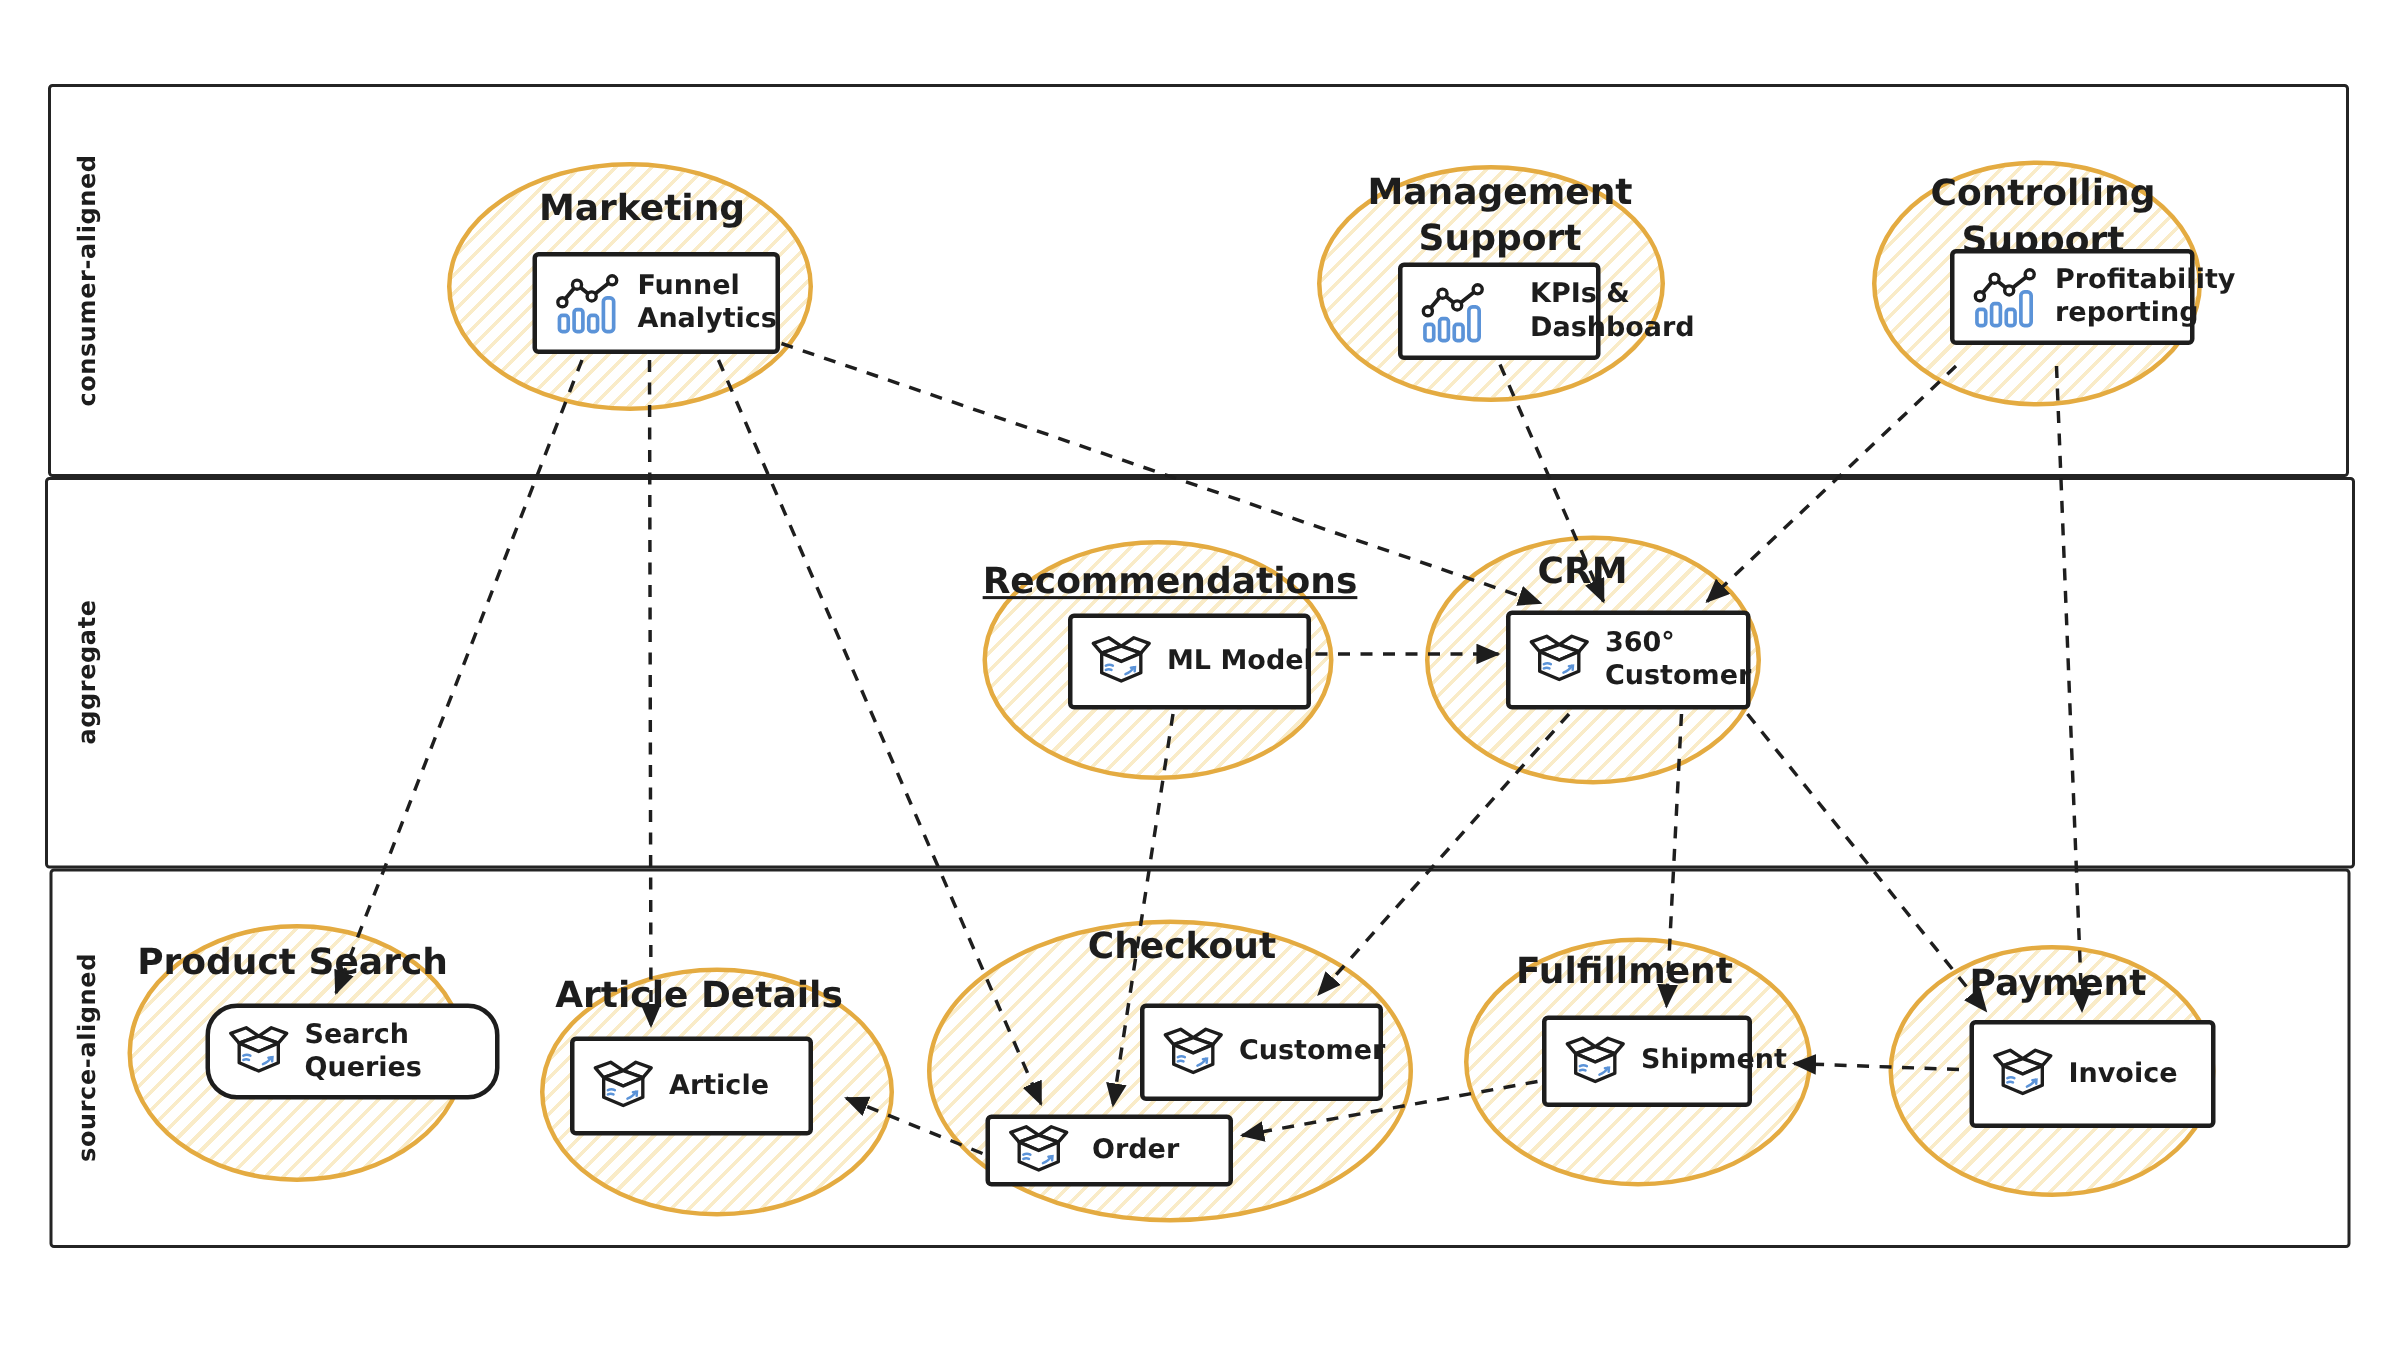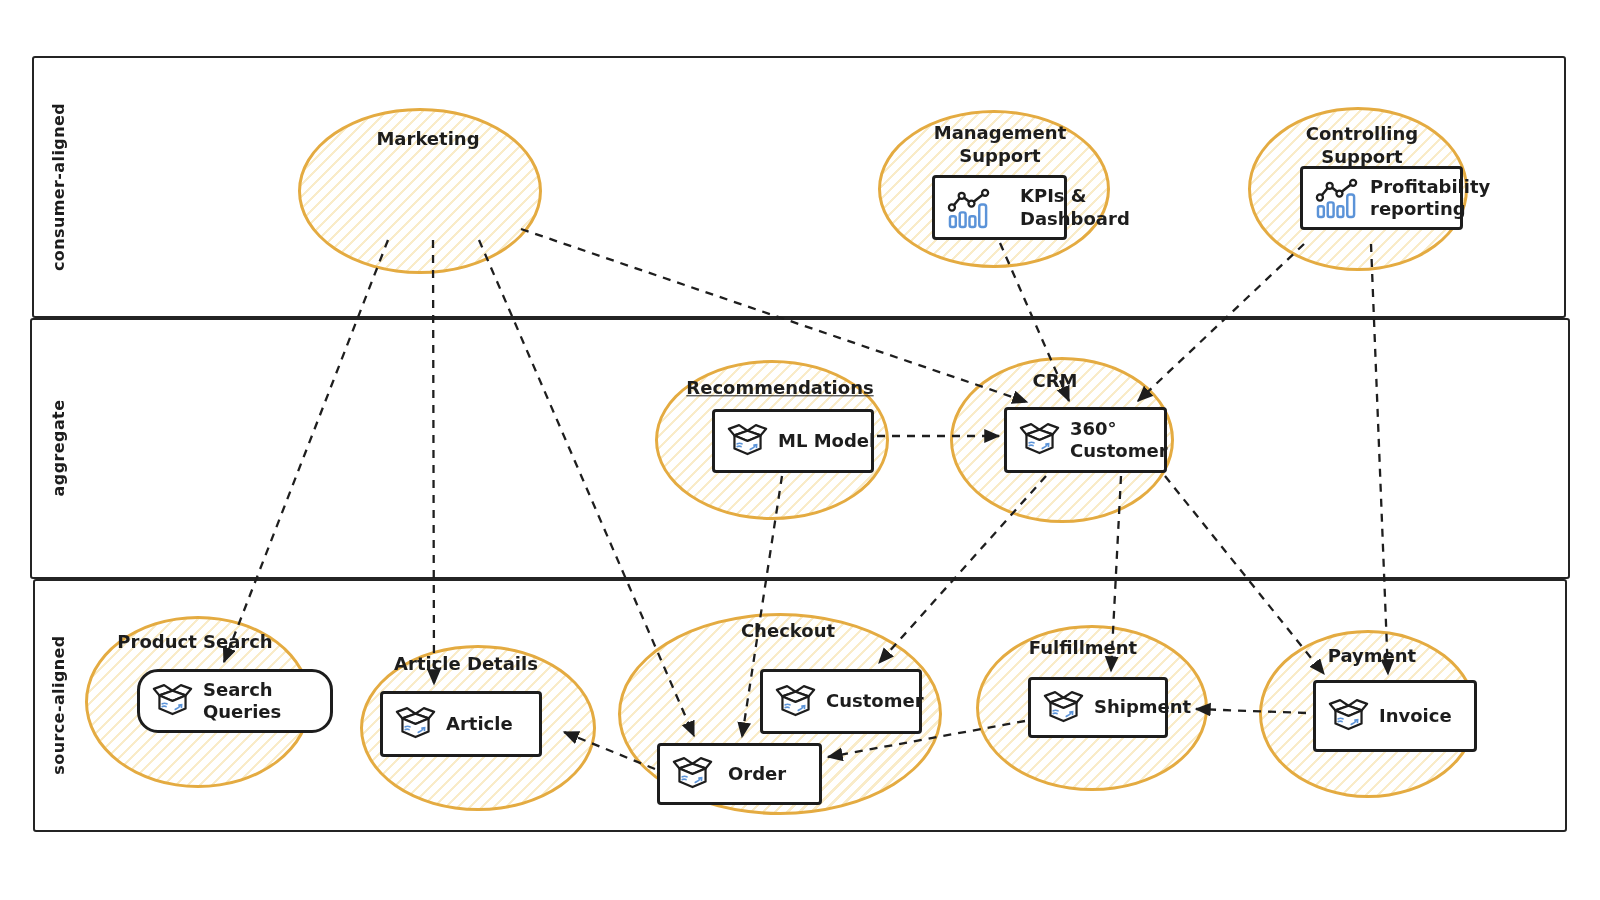--- a/index.html
+++ b/index.html
@@ -8,21 +8,21 @@
 
   .band{position:absolute;box-sizing:border-box;border:2.6px solid #242424;border-radius:3px;background:#ffffff;}
   .band-label{position:absolute;width:320px;text-align:center;transform:translate(-50%,-50%) rotate(-90deg);
     font-size:16px;font-weight:bold;letter-spacing:.4px;white-space:nowrap;}
 
   .ellipse{position:absolute;box-sizing:border-box;border:3px solid #e4ab41;border-radius:50%;
     background:repeating-linear-gradient(135deg, rgba(238,195,85,.32) 0px, rgba(238,195,85,.32) 2.4px,
       rgba(255,255,255,0) 2.4px, rgba(255,255,255,0) 8.5px);}
 
   .group-label{position:absolute;transform:translate(-50%,-50%);text-align:center;
-    font-size:18px;font-weight:bold;line-height:1.3;white-space:nowrap;}
+    font-size:24px;font-weight:bold;line-height:1.3;white-space:nowrap;}
 
   .edges{position:absolute;left:0;top:0;width:1600px;height:900px;pointer-events:none;}
   .edge{stroke:#1e1e1e;stroke-width:2.3;stroke-dasharray:8 7;fill:none;}
 
   .node{position:absolute;box-sizing:border-box;display:flex;align-items:center;gap:10px;
     padding:0 8px 0 12px;background:#ffffff;border:3px solid #1d1d1d;border-radius:4px;}
   .node-label{font-size:18px;font-weight:bold;line-height:1.25;white-space:nowrap;}
   .node svg{flex:0 0 auto;}
 </style>
 </head>
@@ -92,20 +92,41 @@
       <line x1="1371" y1="244" x2="1388" y2="674" class="edge" marker-end="url(#arrow)"></line>
       <line x1="877" y1="436" x2="999" y2="436" class="edge" marker-end="url(#arrow)"></line>
       <line x1="782" y1="476" x2="742" y2="737" class="edge" marker-end="url(#arrow)"></line>
       <line x1="1046" y1="476" x2="879" y2="663" class="edge" marker-end="url(#arrow)"></line>
       <line x1="1121" y1="476" x2="1111" y2="671" class="edge" marker-end="url(#arrow)"></line>
       <line x1="1165" y1="476" x2="1324" y2="674" class="edge" marker-end="url(#arrow)"></line>
       <line x1="655" y1="769" x2="564" y2="732" class="edge" marker-end="url(#arrow)"></line>
       <line x1="1025" y1="721" x2="828" y2="757" class="edge" marker-end="url(#arrow)"></line>
       <line x1="1306" y1="713" x2="1196" y2="709" class="edge" marker-end="url(#arrow)"></line>
     </svg>
+    <div class="node" style="left: 355px; top: 168px; width: 165px; height: 68px;">
+      <svg viewBox="0 0 46 43" width="45" height="42" aria-hidden="true">
+    <polyline points="5,21 15,9 25,17 39,6" fill="none" stroke="#1d1d1d" stroke-width="2.6" stroke-linecap="round" stroke-linejoin="round"></polyline>
+    <g fill="#ffffff" stroke="#1d1d1d" stroke-width="2.3">
+      <circle cx="5" cy="21" r="3.1"></circle>
+          <circle cx="15" cy="9" r="3.1"></circle>
+      <circle cx="25" cy="17" r="3.1"></circle>
+          <circle cx="39" cy="6" r="3.1"></circle>
+    </g>
+    <g fill="none" stroke="#5b93d8" stroke-width="2.5" stroke-linejoin="round">
+      <rect x="3" y="30" width="6" height="11" rx="2"></rect>
+      <rect x="13" y="26" width="6" height="15" rx="2"></rect>
+      <rect x="23" y="30" width="6" height="11" rx="2"></rect>
+      <rect x="33" y="18" width="7" height="23" rx="2.5"></rect>
+    </g>
+  </svg>
+      <div class="node-label">
+        <div>Funnel</div>
+        <div>Analytics</div>
+      </div>
+    </div>
     <div class="node" style="left: 932px; top: 175px; width: 135px; height: 65px; gap: 28px;">
       <svg viewBox="0 0 46 43" width="45" height="42" aria-hidden="true">
     <polyline points="5,21 15,9 25,17 39,6" fill="none" stroke="#1d1d1d" stroke-width="2.6" stroke-linecap="round" stroke-linejoin="round"></polyline>
     <g fill="#ffffff" stroke="#1d1d1d" stroke-width="2.3">
       <circle cx="5" cy="21" r="3.1"></circle>
           <circle cx="15" cy="9" r="3.1"></circle>
       <circle cx="25" cy="17" r="3.1"></circle>
           <circle cx="39" cy="6" r="3.1"></circle>
     </g>
     <g fill="none" stroke="#5b93d8" stroke-width="2.5" stroke-linejoin="round">
@@ -231,21 +252,21 @@
       <path d="M11,23 q2.5,-1.2 5,0"></path>
       <path d="M11,26 q2,-1 4,0"></path>
       <path d="M25,29 q4,-1.5 6,-4.8"></path>
       <path d="M31.6,27 l0.2,-3 l-2.9,0.4"></path>
     </g>
   </svg>
       <div class="node-label">
         <div>Customer</div>
       </div>
     </div>
-    <div class="node" style="left: 657px; top: 743px; width: 165px; height: 62px; gap: 15px;">
+    <div class="node" style="left: 657px; top: 743px; width: 165px; height: 48px; gap: 15px;">
       <svg viewBox="0 0 44 40" width="41" height="38" aria-hidden="true">
     <g fill="#ffffff" stroke="#1d1d1d" stroke-width="2.4" stroke-linejoin="round">
       <path d="M8,14 L2,7 L13,3 L22,9 Z"></path>
       <path d="M36,14 L42,7 L31,3 L22,9 Z"></path>
       <path d="M8,14 L22,20 L36,14 L22,9 Z"></path>
       <path d="M8,14 L8,28 L22,34 L36,28 L36,14 L22,20 Z"></path>
     </g>
     <g fill="none" stroke="#5b93d8" stroke-width="1.8" stroke-linecap="round">
       <path d="M11,23 q2.5,-1.2 5,0"></path>
       <path d="M11,26 q2,-1 4,0"></path>

